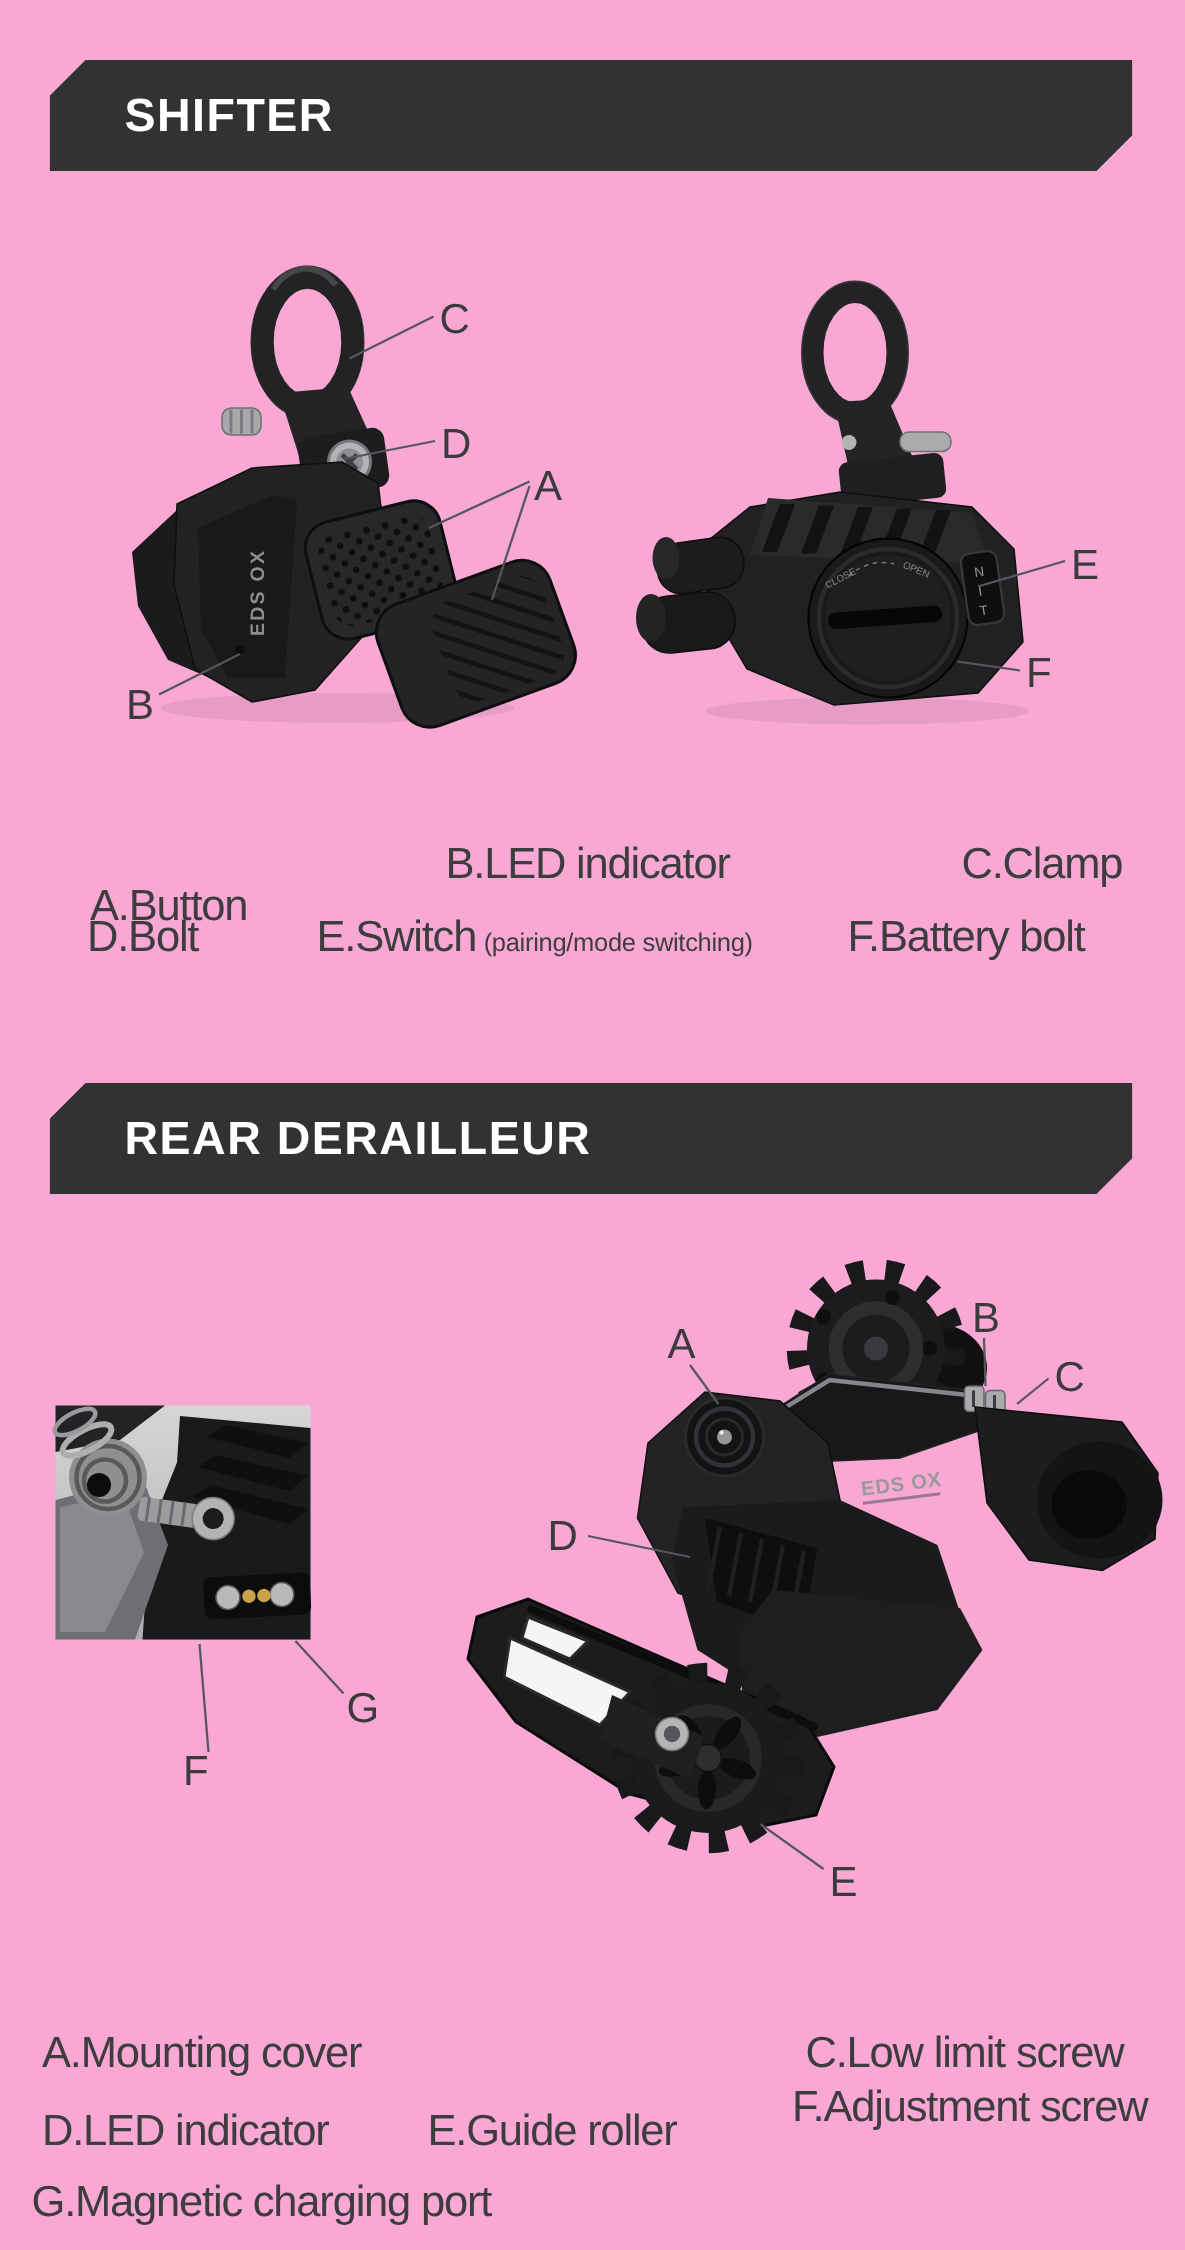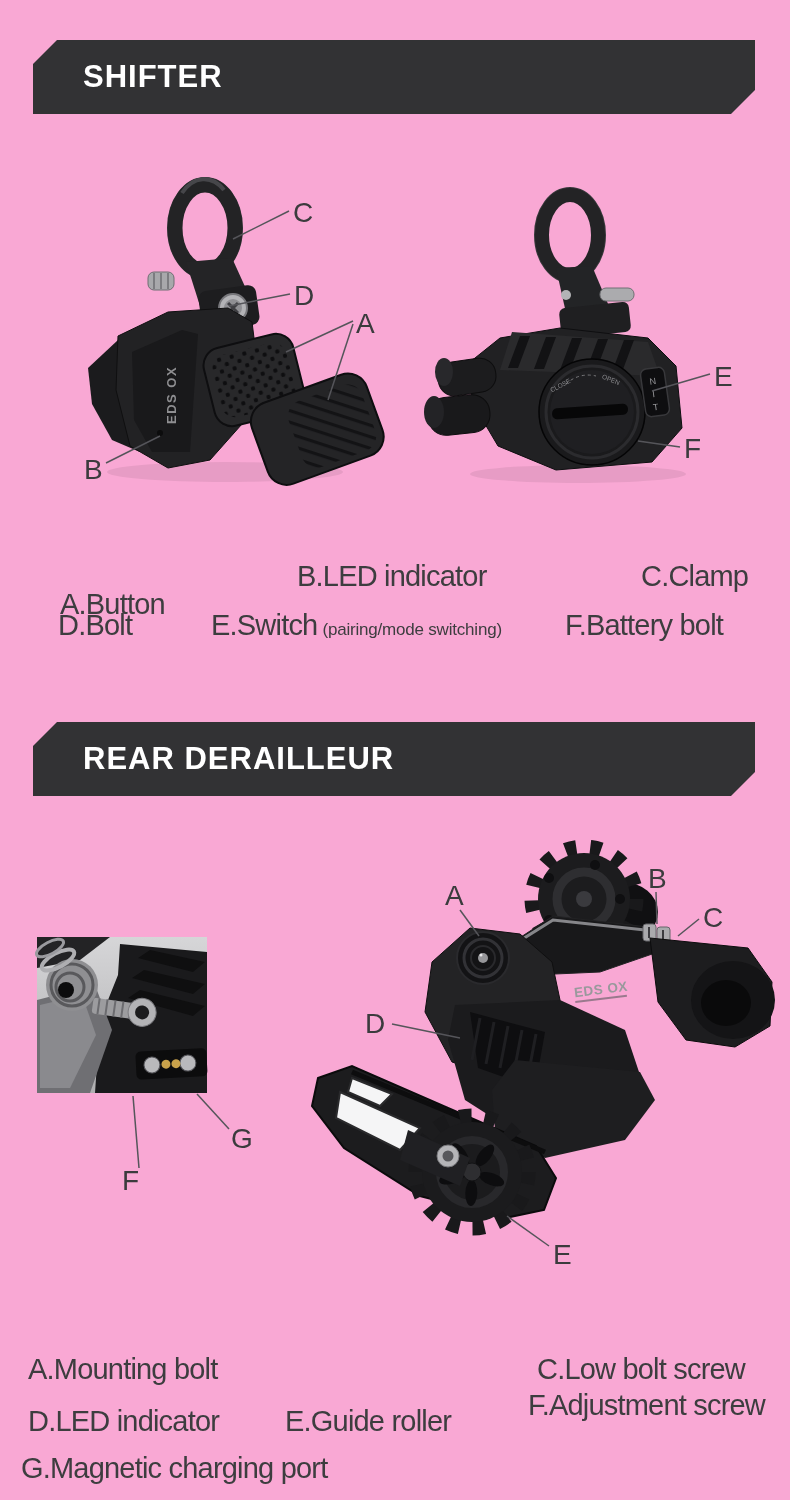--- a/index.html
+++ b/index.html
@@ -294,20 +294,20 @@
       <line class="leader" x1="392" y1="1024" x2="460" y2="1038"></line>
       <line class="leader" x1="549" y1="1246" x2="507" y2="1216"></line>
       <text class="callout-letter" x="445" y="905">A</text>
       <text class="callout-letter" x="648" y="888">B</text>
       <text class="callout-letter" x="703" y="927">C</text>
       <text class="callout-letter" x="365" y="1033">D</text>
       <text class="callout-letter" x="553" y="1264">E</text>
     </g>
   </svg>
 
-  <div class="legend-item" id="rl-a">A.Mounting bolt</div>
-  <div class="legend-item" id="rl-c">C.Low bolt screw</div>
+  <div class="legend-item" id="rl-a">A.Mounting cover</div>
+  <div class="legend-item" id="rl-c">C.Low limit screw</div>
   <div class="legend-item" id="rl-d">D.LED indicator</div>
   <div class="legend-item" id="rl-e">E.Guide roller</div>
   <div class="legend-item" id="rl-f">F.Adjustment screw</div>
   <div class="legend-item" id="rl-g">G.Magnetic charging port</div>
 
 </div>
 
 </body></html>

